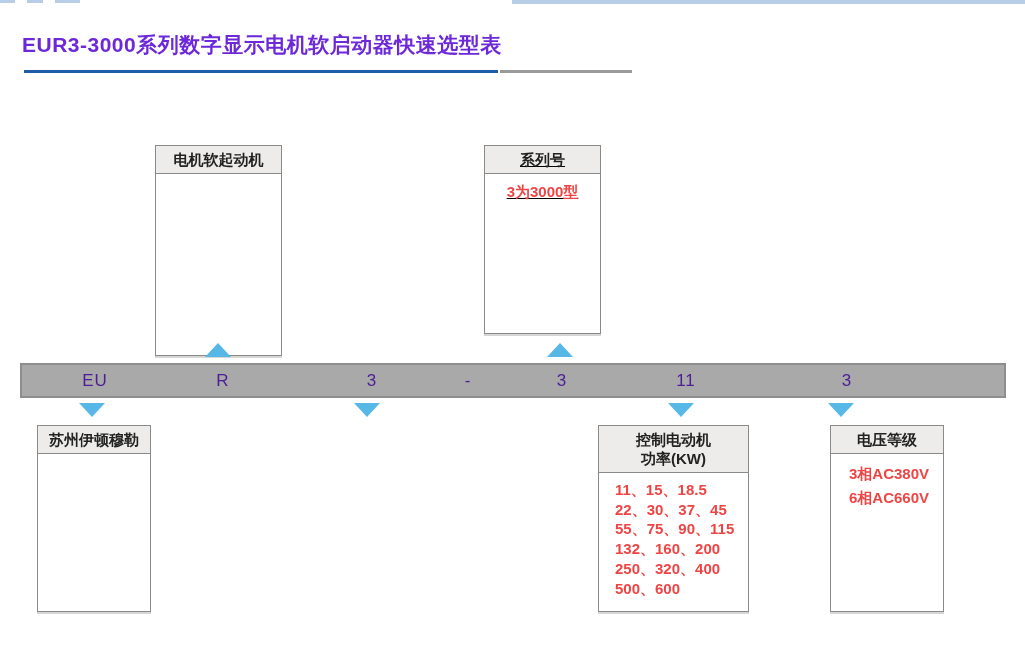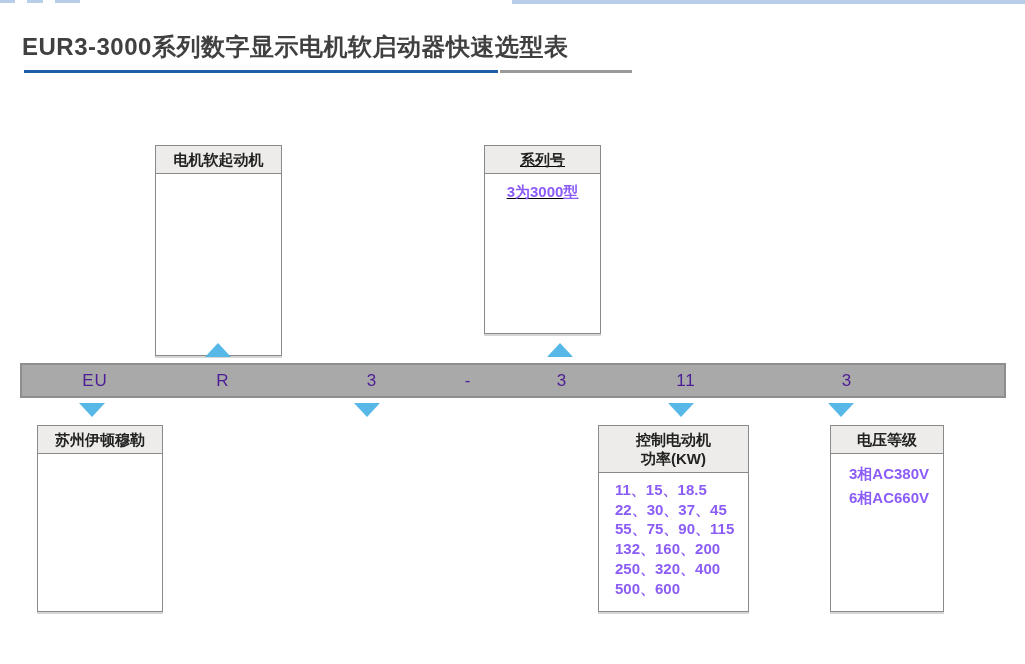--- a/index.html
+++ b/index.html
@@ -14,24 +14,24 @@
   .strip { position: absolute; top: 0; height: 3px; background: #b7cde8; }
   .strip.s1 { left: 0;   width: 15px; }
   .strip.s2 { left: 27px; width: 16px; }
   .strip.s3 { left: 55px; width: 25px; }
   .strip.s4 { left: 512px; width: 513px; height: 4px; }
 
   .title {
     position: absolute;
     left: 22px; top: 31px;
     margin: 0;
-    font-size: 24px;
+    font-size: 21px;
     font-weight: bold;
     letter-spacing: 0.5px;
-    color: #404040;
+    color: #6d28d9;
     white-space: nowrap;
   }
   .rule { position: absolute; top: 70px; height: 3px; }
   .rule-blue { left: 24px;  width: 474px; background: #1e5ca8; }
   .rule-gray { left: 500px; width: 132px; background: #9a9a9a; }
 
   .callout {
     position: absolute;
     background: #ffffff;
     border: 1px solid #8a8a8a;
@@ -41,21 +41,21 @@
   .callout-header {
     background: #edecea;
     border-bottom: 1px solid #8a8a8a;
     font-weight: bold;
     font-size: 15px;
     color: #222222;
     text-align: center;
     padding: 4px 2px;
     line-height: 19px;
   }
-  .callout-body { font-size: 15px; font-weight: bold; color: #8b5cf6; }
+  .callout-body { font-size: 15px; font-weight: bold; color: #ef4444; }
   .body-centered { text-align: center; padding-top: 9px; }
   .body-power { padding: 7px 0 0 16px; line-height: 19.7px; white-space: nowrap; }
   .body-voltage { padding: 8px 0 0 18px; line-height: 24px; white-space: nowrap; }
 
   .model-bar {
     position: absolute;
     left: 20px; top: 363px;
     width: 986px; height: 35px;
     background: #a9a9a9;
     border: 2px solid #8e8e8e;
@@ -120,21 +120,21 @@
     <span style="left:540px">3</span>
     <span style="left:664px">11</span>
     <span style="left:825px">3</span>
   </div>
 
   <div class="tri tri-down" style="left:79px;  top:403px;"></div>
   <div class="tri tri-down" style="left:354px; top:403px;"></div>
   <div class="tri tri-down" style="left:668px; top:403px;"></div>
   <div class="tri tri-down" style="left:828px; top:403px;"></div>
 
-  <div class="callout" style="left:37px; top:425px; width:126px; height:187px;">
+  <div class="callout" style="left:37px; top:425px; width:114px; height:187px;">
     <div class="callout-header">苏州伊顿穆勒</div>
     <div class="callout-body"></div>
   </div>
 
 
   <div class="callout" style="left:598px; top:425px; width:151px; height:187px;">
     <div class="callout-header">
       <div>控制电动机</div>
       <div>功率(KW)</div>
     </div>

